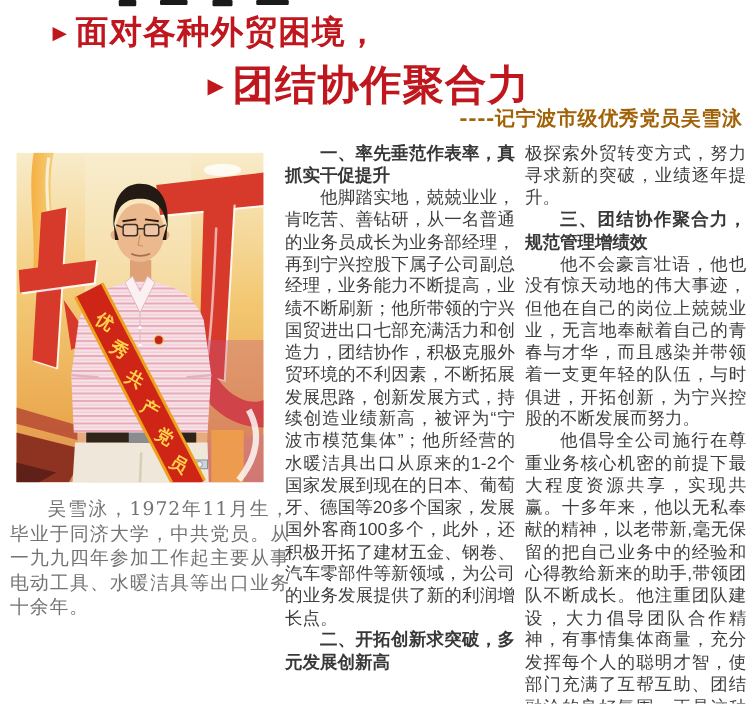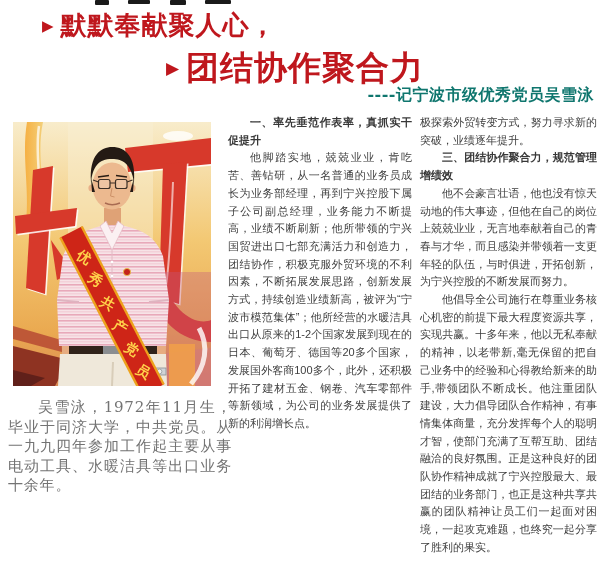--- a/index.html
+++ b/index.html
@@ -9,53 +9,53 @@
 
   .title-line{position:absolute;display:flex;align-items:center;color:#bf171d;
               font-weight:900;white-space:nowrap;letter-spacing:1px;}
   .title-line .marker{display:inline-block;margin-right:7px;font-weight:400;letter-spacing:0;}
   .title-line1{left:42px;top:8px;font-size:26px;}
   .title-line1 .marker{font-size:15px;}
   .title-line2{left:166px;top:46px;font-size:33px;}
   .title-line2 .marker{font-size:17px;}
 
   .subtitle{position:absolute;right:6px;top:85px;font-size:16px;font-weight:700;
-            color:#0f766e;font-family:"DejaVu Serif","Liberation Serif",serif;
+            color:#a16207;font-family:"DejaVu Serif","Liberation Serif",serif;
             letter-spacing:0.5px;white-space:nowrap;}
 
   .photo{position:absolute;left:13px;top:122px;width:198px;height:264px;overflow:hidden;}
   .photo svg{display:block;}
 
   .caption{position:absolute;left:8px;top:398px;width:224px;
            font-family:"DejaVu Serif","Liberation Serif",serif;
            font-size:15px;line-height:19.5px;color:#737373;
            text-indent:2em;letter-spacing:0.8px;text-align:justify;}
 
-  .col{position:absolute;top:114px;color:#3e3e3e;font-size:11px;line-height:17.7px;
+  .col{position:absolute;top:114px;color:#3e3e3e;font-size:14px;line-height:17.7px;
        text-align:justify;}
   .col1{left:228px;width:184px;}
   .col2{left:420px;width:177px;}
   .col p{margin:0;padding:0;}
   .col p.b-heading{text-indent:2em;font-weight:700;color:#383838;}
   .col p.b-para{text-indent:2em;}
   .col p.b-cont{text-indent:0;}
 </style>
 </head>
 <body>
 
 <div class="page">
 
   <div class="artifact" style="left:95px;top:0;width:14px;height:5px;"></div>
   <div class="artifact" style="left:128px;top:0;width:22px;height:4px;"></div>
   <div class="artifact" style="left:170px;top:0;width:16px;height:5px;"></div>
   <div class="artifact" style="left:205px;top:0;width:26px;height:4px;"></div>
 
   <div class="title-line title-line1">
     <span class="marker">▶</span>
-    <span>默默奉献聚人心，</span>
+    <span>面对各种外贸困境，</span>
   </div>
   <div class="title-line title-line2">
     <span class="marker">▶</span>
     <span>团结协作聚合力</span>
   </div>
   <div class="subtitle">----记宁波市级优秀党员吴雪泳</div>
 
   <div class="photo">
     <svg viewBox="0 0 198 264" width="198" height="264">
       <defs>
@@ -175,20 +175,21 @@
         </g>
       </g>
     </svg>
   </div>
 
   <div class="caption">吴雪泳，1972年11月生，毕业于同济大学，中共党员。从一九九四年参加工作起主要从事电动工具、水暖洁具等出口业务十余年。</div>
 
   <div class="col col1">
       <p class="b-heading">一、率先垂范作表率，真抓实干促提升</p>
       <p class="b-para">他脚踏实地，兢兢业业，肯吃苦、善钻研，从一名普通的业务员成长为业务部经理，再到宁兴控股下属子公司副总经理，业务能力不断提高，业绩不断刷新；他所带领的宁兴国贸进出口七部充满活力和创造力，团结协作，积极克服外贸环境的不利因素，不断拓展发展思路，创新发展方式，持续创造业绩新高，被评为“宁波市模范集体”；他所经营的水暖洁具出口从原来的1-2个国家发展到现在的日本、葡萄牙、德国等20多个国家，发展国外客商100多个，此外，还积极开拓了建材五金、钢卷、汽车零部件等新领域，为公司的业务发展提供了新的利润增长点。</p>
+      <p class="b-heading">二、开拓创新求突破，多元发展创新高</p>
     </div>
   <div class="col col2">
       <p class="b-cont">极探索外贸转变方式，努力寻求新的突破，业绩逐年提升。</p>
       <p class="b-heading">三、团结协作聚合力，规范管理增绩效</p>
       <p class="b-para">他不会豪言壮语，他也没有惊天动地的伟大事迹，但他在自己的岗位上兢兢业业，无言地奉献着自己的青春与才华，而且感染并带领着一支更年轻的队伍，与时俱进，开拓创新，为宁兴控股的不断发展而努力。</p>
       <p class="b-para">他倡导全公司施行在尊重业务核心机密的前提下最大程度资源共享，实现共赢。十多年来，他以无私奉献的精神，以老带新,毫无保留的把自己业务中的经验和心得教给新来的助手,带领团队不断成长。他注重团队建设，大力倡导团队合作精神，有事情集体商量，充分发挥每个人的聪明才智，使部门充满了互帮互助、团结融洽的良好氛围。正是这种良好的团队协作精神成就了宁兴控股最大、最团结的业务部门，也正是这种共享共赢的团队精神让员工们一起面对困境，一起攻克难题，也终究一起分享了胜利的果实。</p>
     </div>
 
 </div>
 

